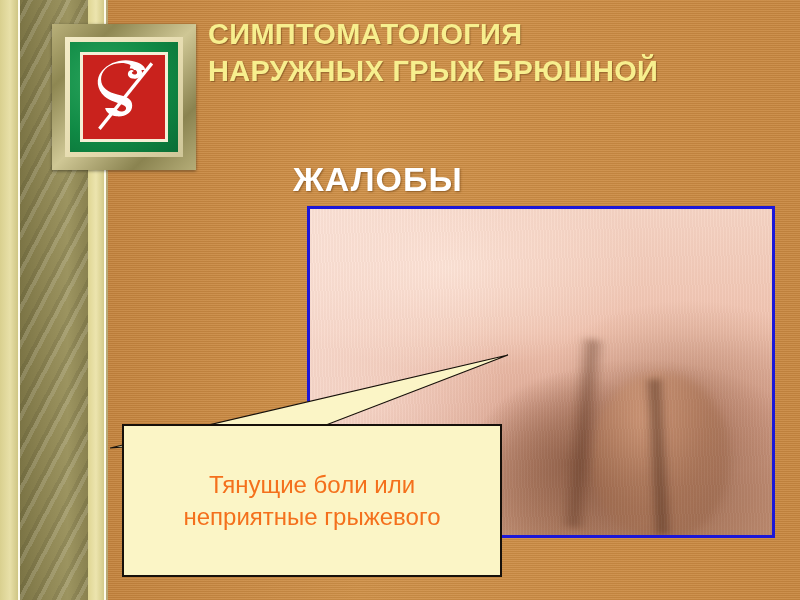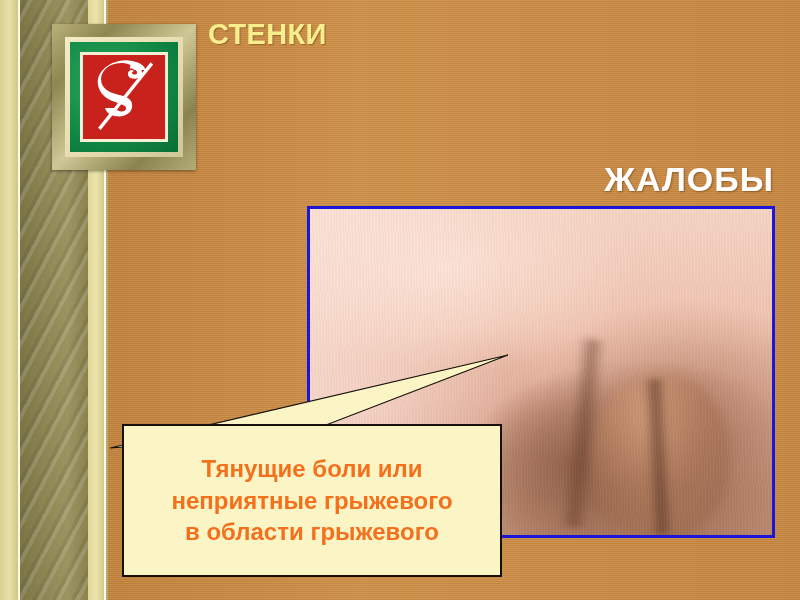--- a/index.html
+++ b/index.html
@@ -145,24 +145,24 @@
     font-weight: bold;
     line-height: 1.27;
     letter-spacing: 0.3px;
     text-shadow: 1px 1px 1px rgba(90,50,10,0.45);
   }
   .title .line { white-space: nowrap; }
 
   
   .subtitle {
     position: absolute;
-    left: 304px;
+    left: 293px;
     top: 160px;
     width: 470px;
-    text-align: right;
+    text-align: left;
     color: #ffffff;
     font-size: 34px;
     font-weight: bold;
     letter-spacing: 1px;
     text-shadow: 1px 1px 2px rgba(90,50,10,0.5);
   }
 
   
   .photo-frame {
     position: absolute;
@@ -249,21 +249,21 @@
     border: 2px solid #16100a;
     display: flex;
     flex-direction: column;
     align-items: center;
     justify-content: center;
     padding: 4px 8px;
   }
   .callout-box .cl {
     color: #f4701c;
     font-size: 24px;
-    font-weight: bold;
+    font-weight: normal;
     line-height: 1.31;
     text-align: center;
     white-space: nowrap;
   }
 </style>
 </head>
 <body>
 
 <div id="slide">
 
@@ -291,37 +291,37 @@
                        C66 18, 62 16, 57 16 Z" fill="#ffffff"></path>
               <line x1="84" y1="10" x2="20" y2="88" stroke="#ffffff" stroke-width="4"></line>
             </svg>
           </div>
         </div>
       </div>
     </div>
   </div>
 
   <div class="title">
-    <div class="line">СТЕНКИ</div>
+    <div class="line">СИМПТОМАТОЛОГИЯ</div>
+    <div class="line">НАРУЖНЫХ  ГРЫЖ  БРЮШНОЙ</div>
   </div>
 
   <div class="subtitle">ЖАЛОБЫ</div>
 
   <div class="photo-frame">
     <div class="photo-skin"></div>
     <div class="photo-shade-left"></div>
     <div class="photo-bulge"></div>
     <div class="photo-crease-a"></div>
     <div class="photo-crease-b"></div>
     <div class="photo-texture"></div>
   </div>
 
   <svg class="callout-pointer" viewBox="0 0 420 110" preserveAspectRatio="none">
     <polygon points="398,15 0,108 190,95" fill="#fbf5c6" stroke="#16100a" stroke-width="1.2"></polygon>
   </svg>
 
   <div class="callout-box">
     <div class="cl">Тянущие  боли  или</div>
     <div class="cl">неприятные грыжевого</div>
-    <div class="cl">в  области  грыжевого</div>
   </div>
 
 </div>
 
 </body></html>

